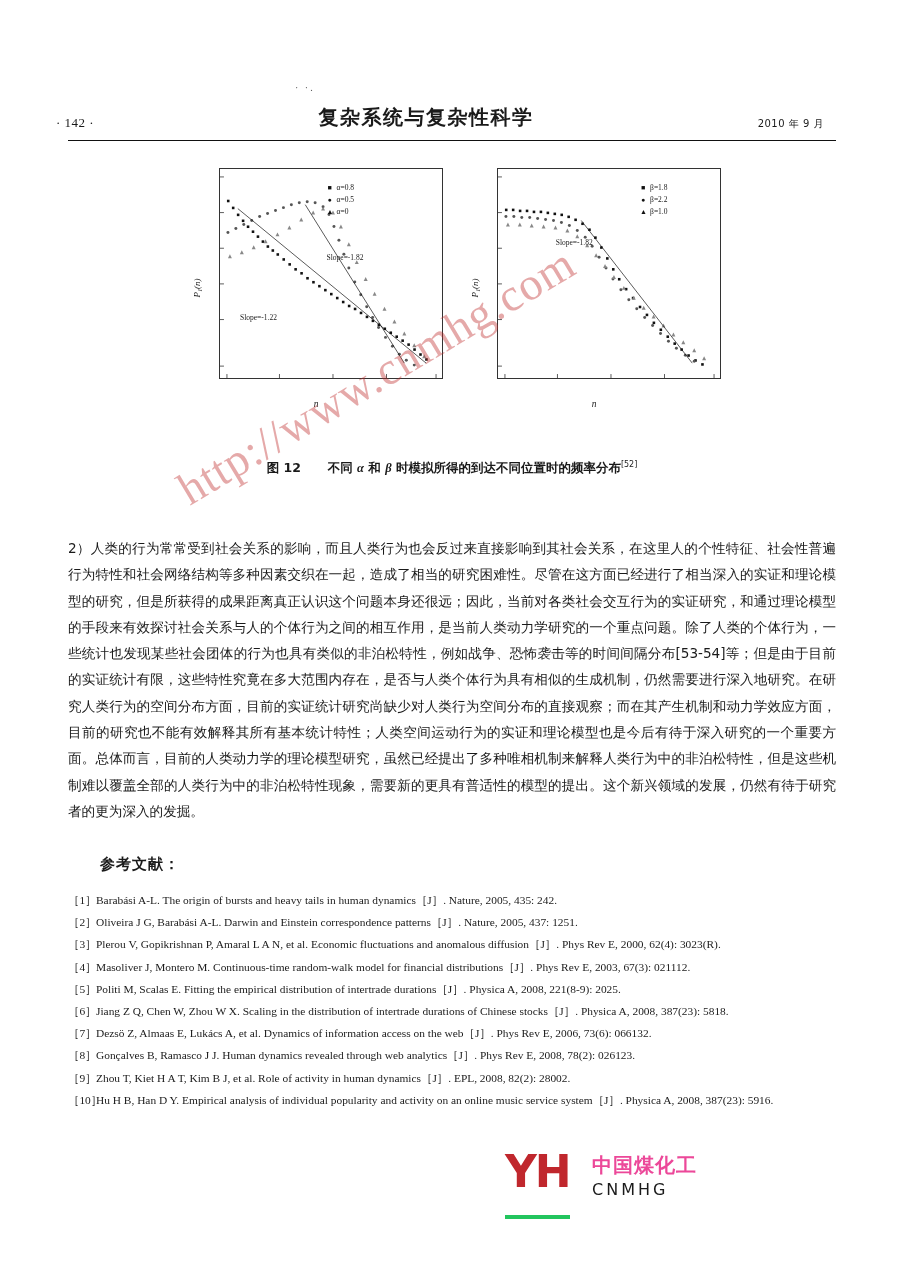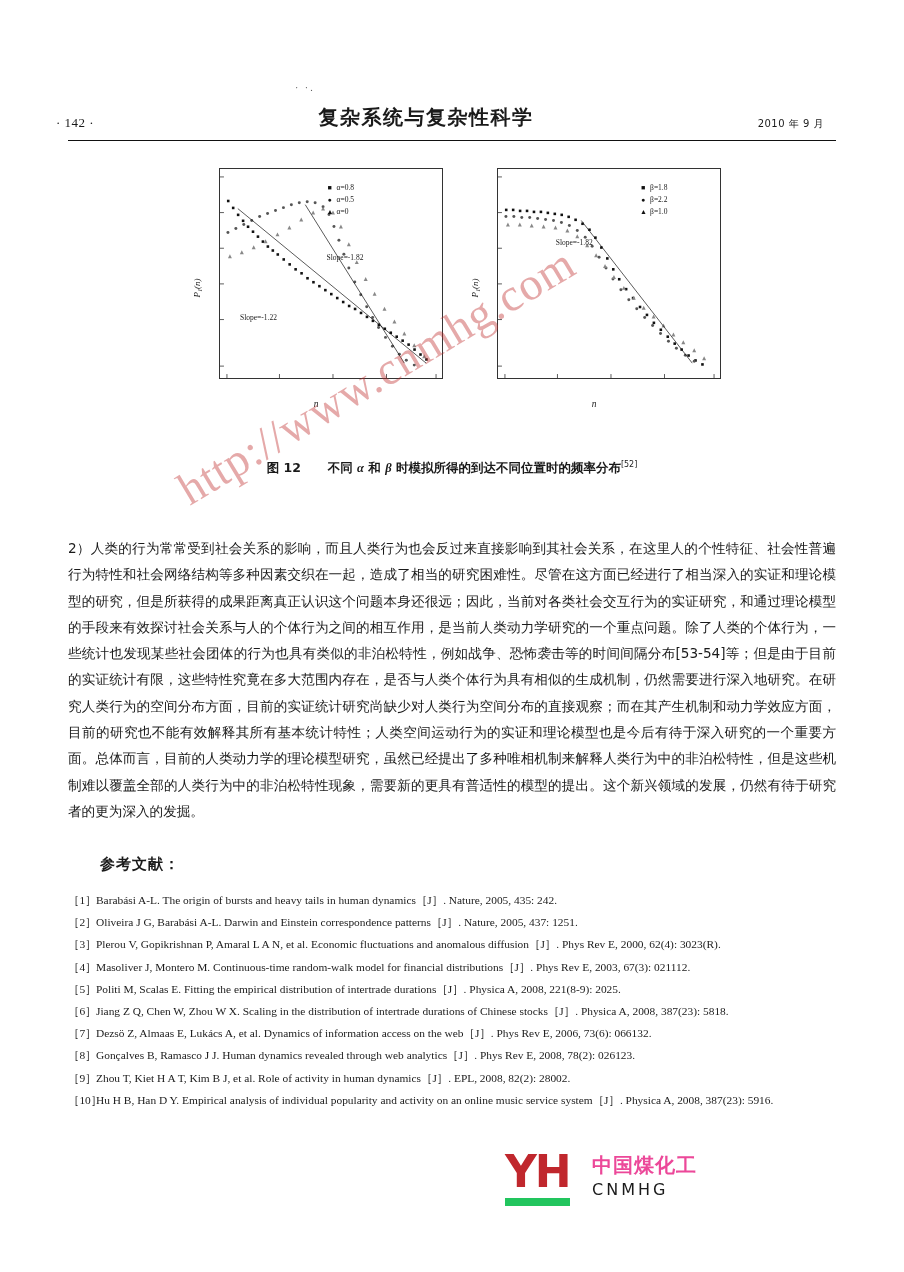--- a/index.html
+++ b/index.html
@@ -101,21 +101,21 @@
     font-size:46px; color:rgba(190,40,40,0.40);
     transform:rotate(-31deg); transform-origin:left top;
     white-space:nowrap; letter-spacing:1px;
     pointer-events:none;
   }
   .wm-logo { position:absolute; left:505px; top:1150px; pointer-events:none; }
   .wm-logo .yh {
     font-family:"DejaVu Sans", sans-serif; font-weight:bold; font-size:44px;
     color:#c0272d; letter-spacing:-2px; line-height:44px;
   }
-  .wm-logo .yh .under { border-bottom:8px solid #22c55e; padding-bottom:1px; }
+  .wm-logo .yh .under { border-bottom:4px solid #22c55e; padding-bottom:18px; }
   .wm-cn {
     position:absolute; left:592px; top:1152px;
     font-family:"DejaVu Sans", sans-serif; font-weight:bold; font-size:20px;
     color:#ec4899; letter-spacing:1px;
   }
   .wm-cnmhg {
     position:absolute; left:592px; top:1180px;
     font-family:"DejaVu Sans", sans-serif; font-size:16px;
     color:#1b1b1b; letter-spacing:3px;
   }

